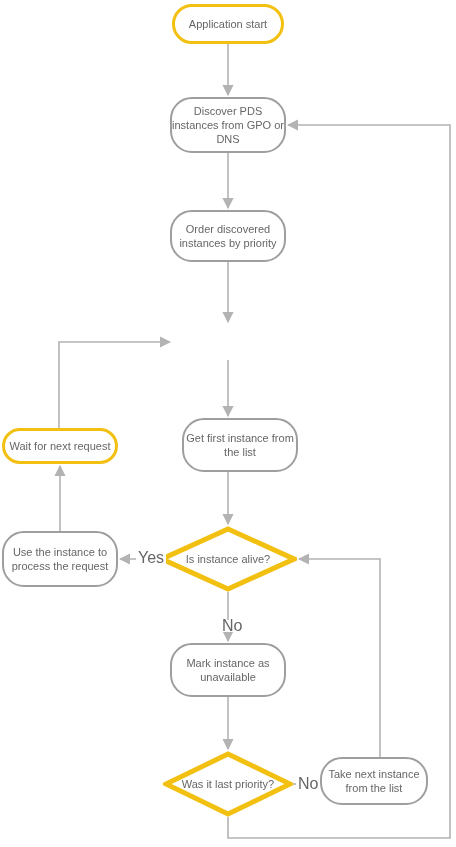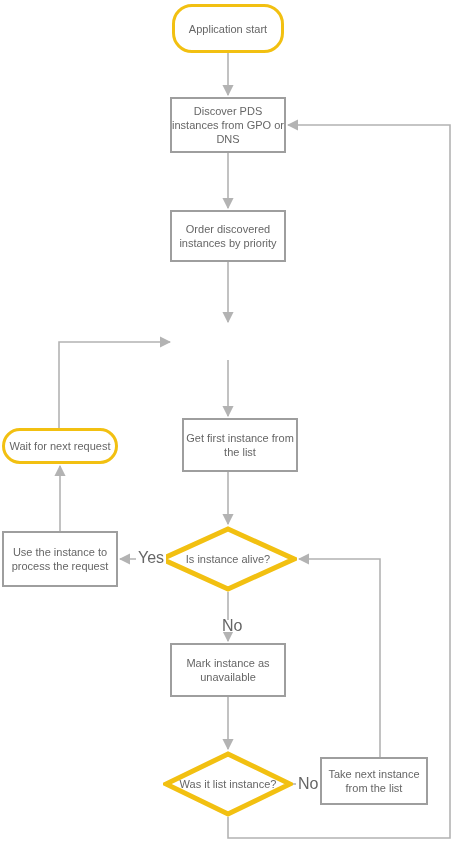--- a/index.html
+++ b/index.html
@@ -29,20 +29,21 @@
     position: absolute;
     box-sizing: border-box;
     display: flex;
     align-items: center;
     justify-content: center;
     text-align: center;
     color: #666666;
     font-size: 11px;
     line-height: 14px;
     z-index: 5;
+    border-radius: 22px;
   }
   .node-process {
     background: #ffffff;
     border: 2px solid #9e9e9e;
   }
   .node-terminal {
     background: #ffffff;
     border: 3px solid #f2c011;
     border-radius: 20px;
   }
@@ -118,21 +119,21 @@
      Take next instance --&gt;
     <path d="M 293 784 L 318 784" fill="none" stroke="#b3b3b3" stroke-width="1.6" marker-end="url(#arrowhead)"></path>
 
     
     <path d="M 380 757 L 380 559 L 299 559" fill="none" stroke="#b3b3b3" stroke-width="1.6" marker-end="url(#arrowhead)"></path>
 
     
     <path d="M 228 817 L 228 838 L 450 838 L 450 125 L 288 125" fill="none" stroke="#b3b3b3" stroke-width="1.6" marker-end="url(#arrowhead)"></path>
   </svg>
 
-  <div class="node node-terminal" style="left:172px; top:4px; width:112px; height:49px;">
+  <div class="node node-terminal" style="left:172px; top:4px; width:112px; height:40px;">
     <span>Application start</span>
   </div>
 
   <div class="node node-process" style="left:170px; top:97px; width:116px; height:56px;">
     <span>Discover PDS instances from GPO or DNS</span>
   </div>
 
   <div class="node node-process" style="left:170px; top:210px; width:116px; height:52px;">
     <span>Order discovered instances by priority</span>
   </div>
@@ -158,21 +159,21 @@
   </div>
 
   <div class="node node-process" style="left:170px; top:643px; width:116px; height:54px;">
     <span>Mark instance as unavailable</span>
   </div>
 
   <div class="node node-decision" style="left:163px; top:751px; width:130px; height:66px;">
     <svg class="decision-shape" viewBox="0 0 130 66" preserveAspectRatio="none">
       <polygon points="65,3 127,33 65,63 3,33" fill="#ffffff" stroke="#f2c011" stroke-width="5"></polygon>
     </svg>
-    <span class="decision-label">Was it list instance?</span>
+    <span class="decision-label">Was it last priority?</span>
   </div>
 
   <div class="node node-process" style="left:320px; top:757px; width:108px; height:48px;">
     <span>Take next instance from the list</span>
   </div>
 
   <div class="edge-label" style="left:136px; top:552px;">Yes</div>
 
   <div class="edge-label" style="left:220px; top:620px;">No</div>
 

